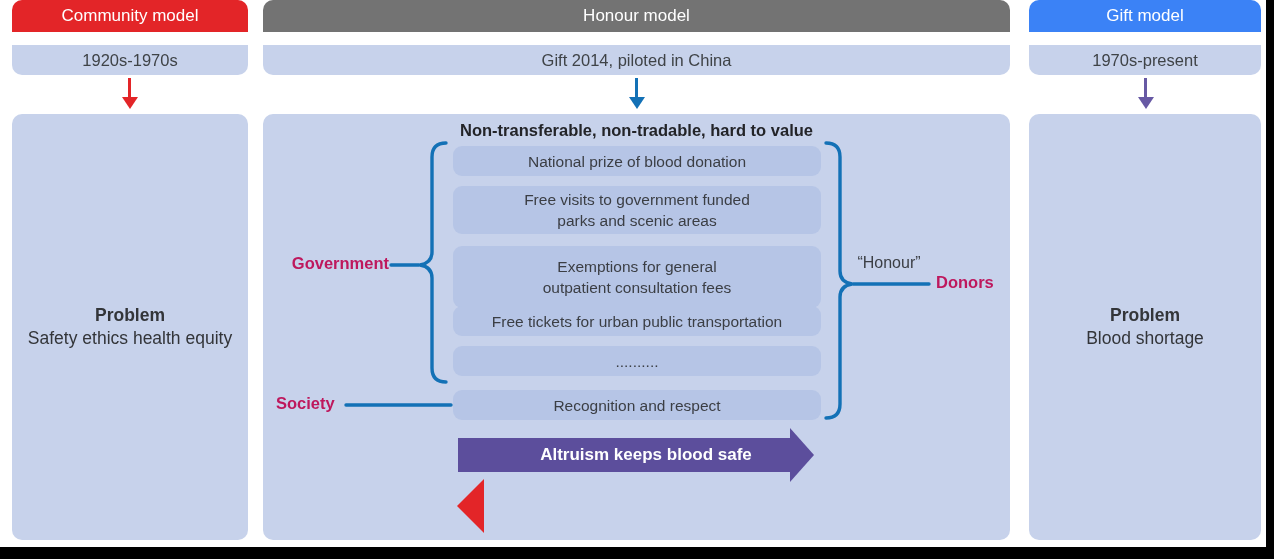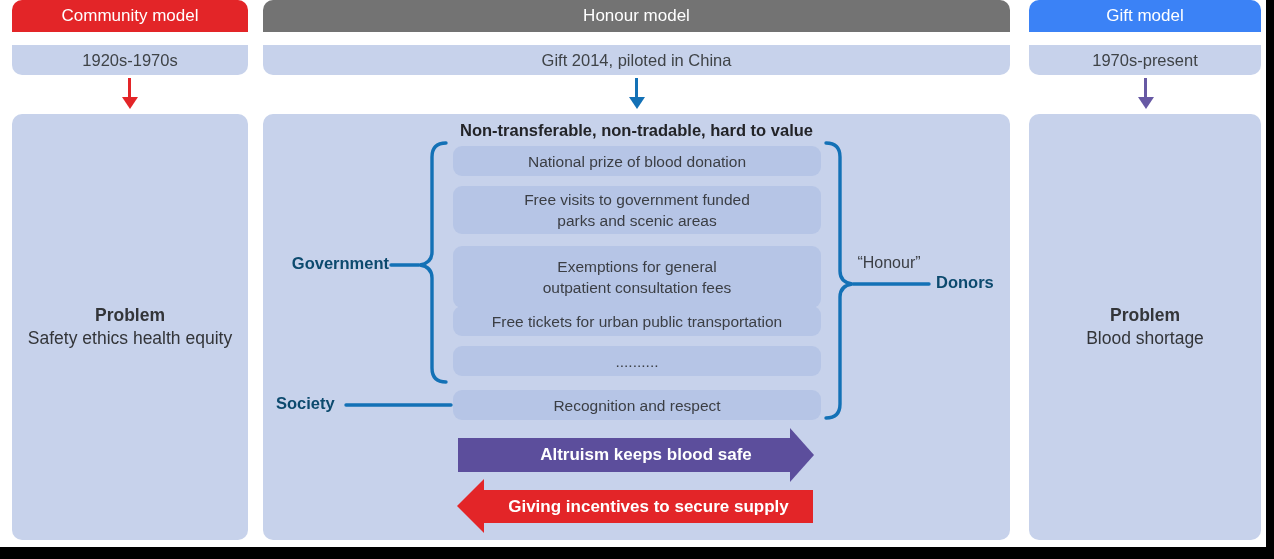--- a/index.html
+++ b/index.html
@@ -75,21 +75,21 @@
   }
   .pill-0 { top: 32px;  height: 30px; }
   .pill-1 { top: 72px;  height: 48px; }
   .pill-2 { top: 132px; height: 62px; }
   .pill-3 { top: 192px; height: 30px; }
   .pill-4 { top: 232px; height: 30px; }
   .pill-5 { top: 276px; height: 30px; }
 
   .brace-svg { position: absolute; left: 0; top: 0; pointer-events: none; }
 
-  .side-label { position: absolute; color: #0c4a6e; font-weight: bold; font-size: 16.5px; }
+  .side-label { position: absolute; color: #be185d; font-weight: bold; font-size: 16.5px; }
   .lbl-government { left: 10px;  top: 140px; width: 116px; text-align: right; }
   .lbl-society    { left: 13px;  top: 280px; width: 116px; text-align: left; }
   .lbl-honour     { left: 581px; top: 140px; width: 90px;  text-align: center;
                     font-weight: normal; font-size: 16px; color: #3b3e44; }
   .lbl-donors     { left: 673px; top: 159px; }
 
   
   .h-arrow-body {
     position: absolute; display: flex; align-items: center; justify-content: center;
     color: #ffffff; font-weight: bold; font-size: 17px;
@@ -157,21 +157,20 @@
       </svg>
 
       <div class="side-label lbl-government">Government</div>
       <div class="side-label lbl-society">Society</div>
       <div class="side-label lbl-honour">“Honour”</div>
       <div class="side-label lbl-donors">Donors</div>
 
       <div class="h-arrow-body arrow-altruism-body">Altruism keeps blood safe</div>
       <div class="arrow-altruism-head"></div>
 
-      <div class="h-arrow-body arrow-incentives-body">Giving incentives to secure supply</div>
       <div class="arrow-incentives-head"></div>
     </div>
   </div>
 
   <div class="col-right">
     <div class="col-header">Gift model</div>
     <div class="col-period">1970s-present</div>
     <div class="v-arrow-stem" style="left: 1144px; background: #6759a4;"></div>
     <div class="v-arrow-head" style="left: 1138px; border-top-color: #6759a4;"></div>
     <div class="panel problem-panel">

